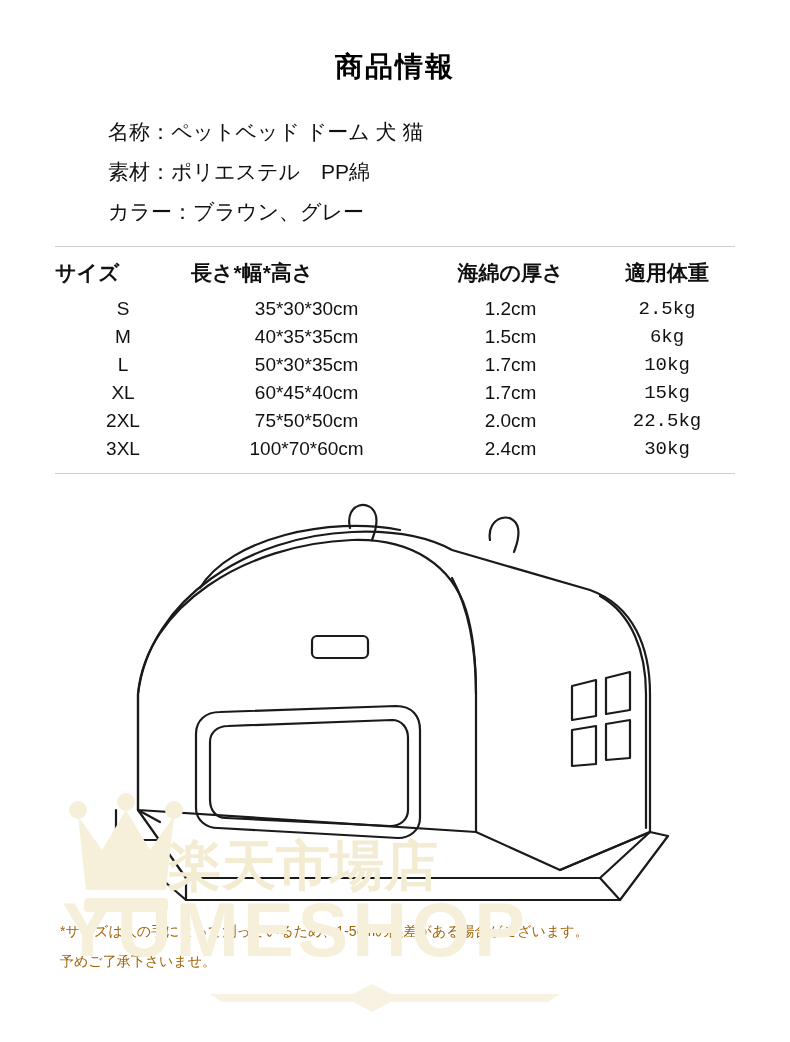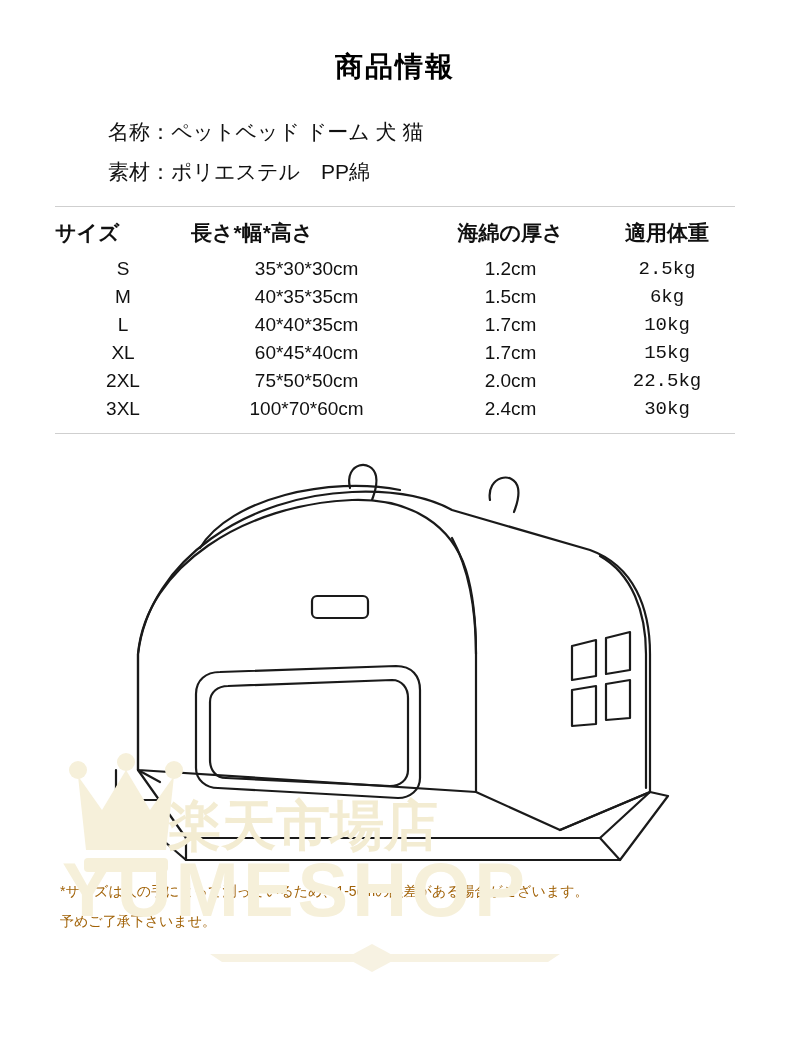--- a/index.html
+++ b/index.html
@@ -104,20 +104,21 @@
 </head>
 <body>
 
 <div class="page">
 
   <div class="title">商品情報</div>
 
   <div class="spec-list">
     <div class="spec-line">名称：ペットベッド ドーム 犬 猫</div>
     <div class="spec-line">素材：ポリエステル　PP綿</div>
+    <div class="spec-line">カラー：ブラウン、グレー</div>
   </div>
 
   <div class="table-wrap">
     <table class="size-table">
       <colgroup>
         <col class="c1">
           <col class="c2">
           <col class="c3">
           <col class="c4">
       </colgroup>
@@ -137,21 +138,21 @@
           <td class="c4">2.5kg</td>
         </tr>
         <tr>
           <td class="c1">M</td>
           <td class="c2">40*35*35cm</td>
           <td class="c3">1.5cm</td>
           <td class="c4">6kg</td>
         </tr>
         <tr>
           <td class="c1">L</td>
-          <td class="c2">40*40*35cm</td>
+          <td class="c2">50*30*35cm</td>
           <td class="c3">1.7cm</td>
           <td class="c4">10kg</td>
         </tr>
         <tr>
           <td class="c1">XL</td>
           <td class="c2">60*45*40cm</td>
           <td class="c3">1.7cm</td>
           <td class="c4">15kg</td>
         </tr>
         <tr>

